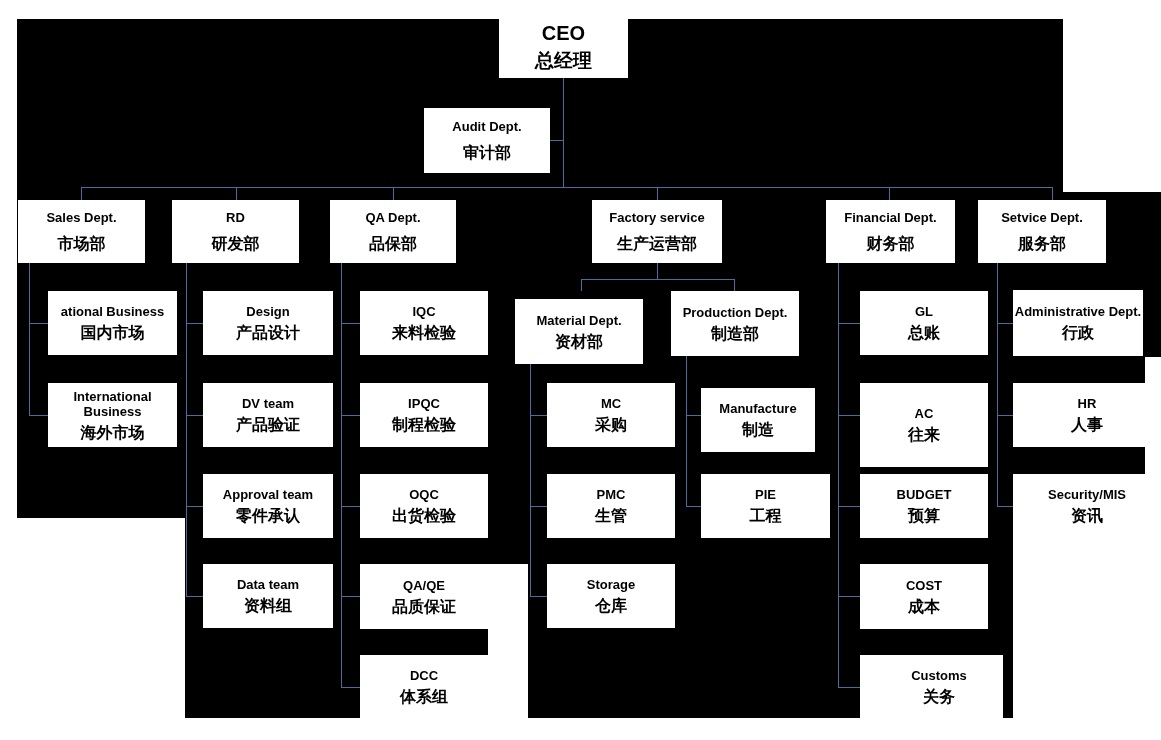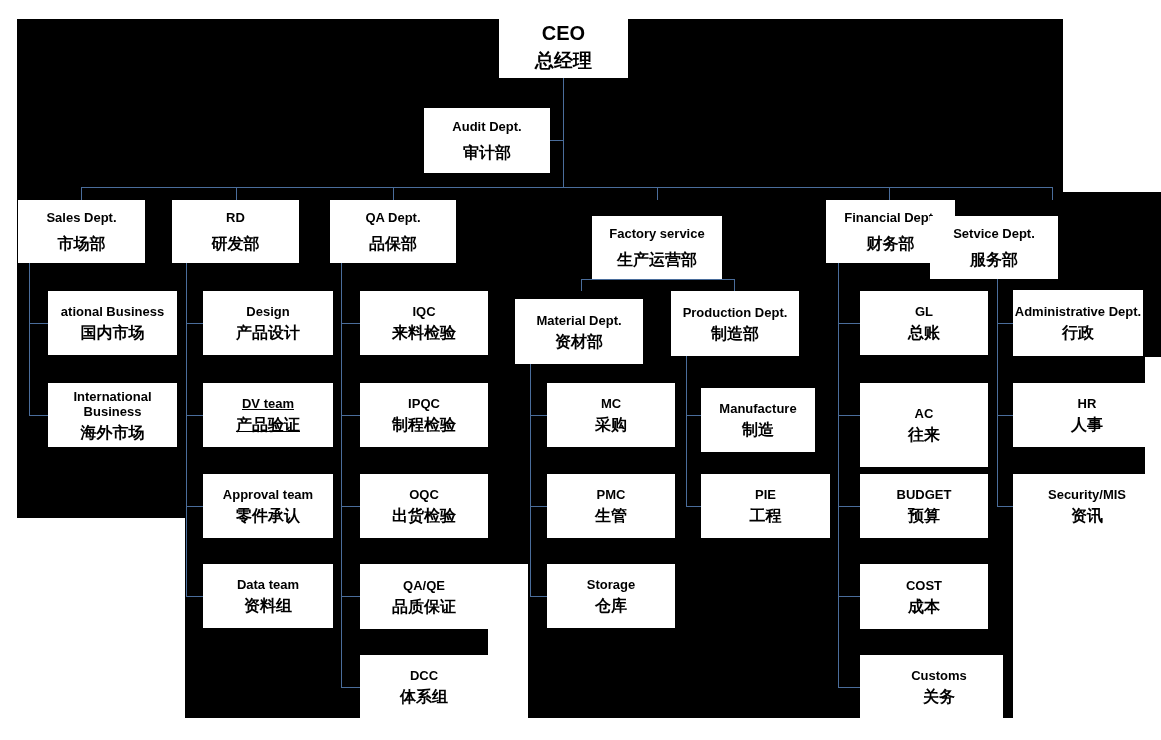--- a/index.html
+++ b/index.html
@@ -96,46 +96,46 @@
       <div class="zh">市场部</div>
     </div>
     <div class="node head" style="left: 172px; top: 200px; width: 127px; height: 63px;">
       <div class="en">RD</div>
       <div class="zh">研发部</div>
     </div>
     <div class="node head" style="left: 330px; top: 200px; width: 126px; height: 63px;">
       <div class="en">QA Dept.</div>
       <div class="zh">品保部</div>
     </div>
-    <div class="node head" style="left: 592px; top: 216px; width: 130px; height: 63px;">
+    <div class="node head" style="left: 592px; top: 200px; width: 130px; height: 63px;">
       <div class="en">Factory service</div>
       <div class="zh">生产运营部</div>
     </div>
     <div class="node head" style="left: 826px; top: 200px; width: 129px; height: 63px;">
       <div class="en">Financial Dept.</div>
       <div class="zh">财务部</div>
     </div>
-    <div class="node head" style="left: 930px; top: 200px; width: 128px; height: 63px; margin-top: 16px;">
+    <div class="node head" style="left: 978px; top: 200px; width: 128px; height: 63px;">
       <div class="en">Setvice Dept.</div>
       <div class="zh">服务部</div>
     </div>
     <div class="node child" style="left: 48px; top: 291px; width: 129px; height: 64px;">
       <div class="en">ational Business</div>
       <div class="zh">国内市场</div>
     </div>
     <div class="node child" style="left: 48px; top: 383px; width: 129px; height: 64px;">
       <div class="en">International
 Business</div>
       <div class="zh">海外市场</div>
     </div>
     <div class="node child" style="left: 203px; top: 291px; width: 130px; height: 64px;">
       <div class="en">Design</div>
       <div class="zh">产品设计</div>
     </div>
-    <div class="node child" style="left: 203px; top: 383px; width: 130px; height: 64px; text-decoration: underline;">
+    <div class="node child" style="left: 203px; top: 383px; width: 130px; height: 64px;">
       <div class="en">DV team</div>
       <div class="zh">产品验证</div>
     </div>
     <div class="node child" style="left: 203px; top: 474px; width: 130px; height: 64px;">
       <div class="en">Approval team</div>
       <div class="zh">零件承认</div>
     </div>
     <div class="node child" style="left: 203px; top: 564px; width: 130px; height: 64px;">
       <div class="en">Data team</div>
       <div class="zh">资料组</div>

